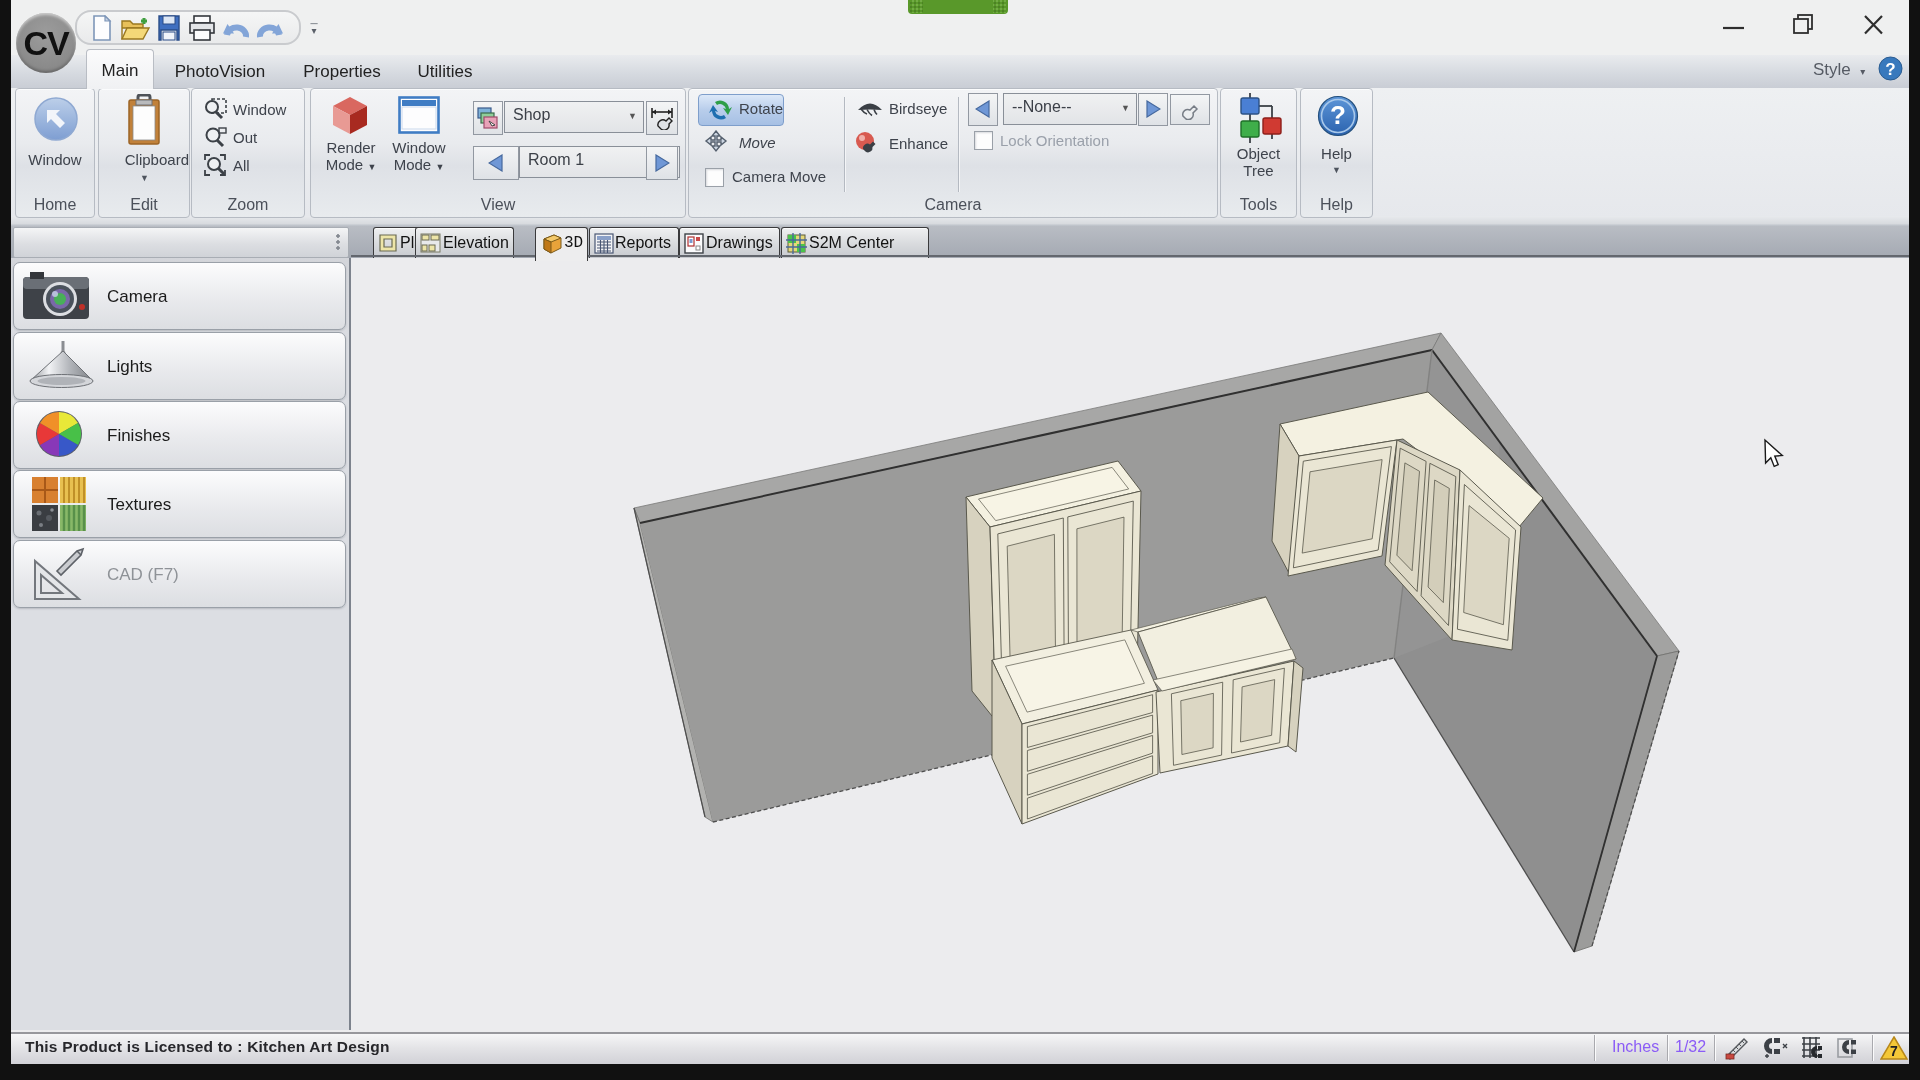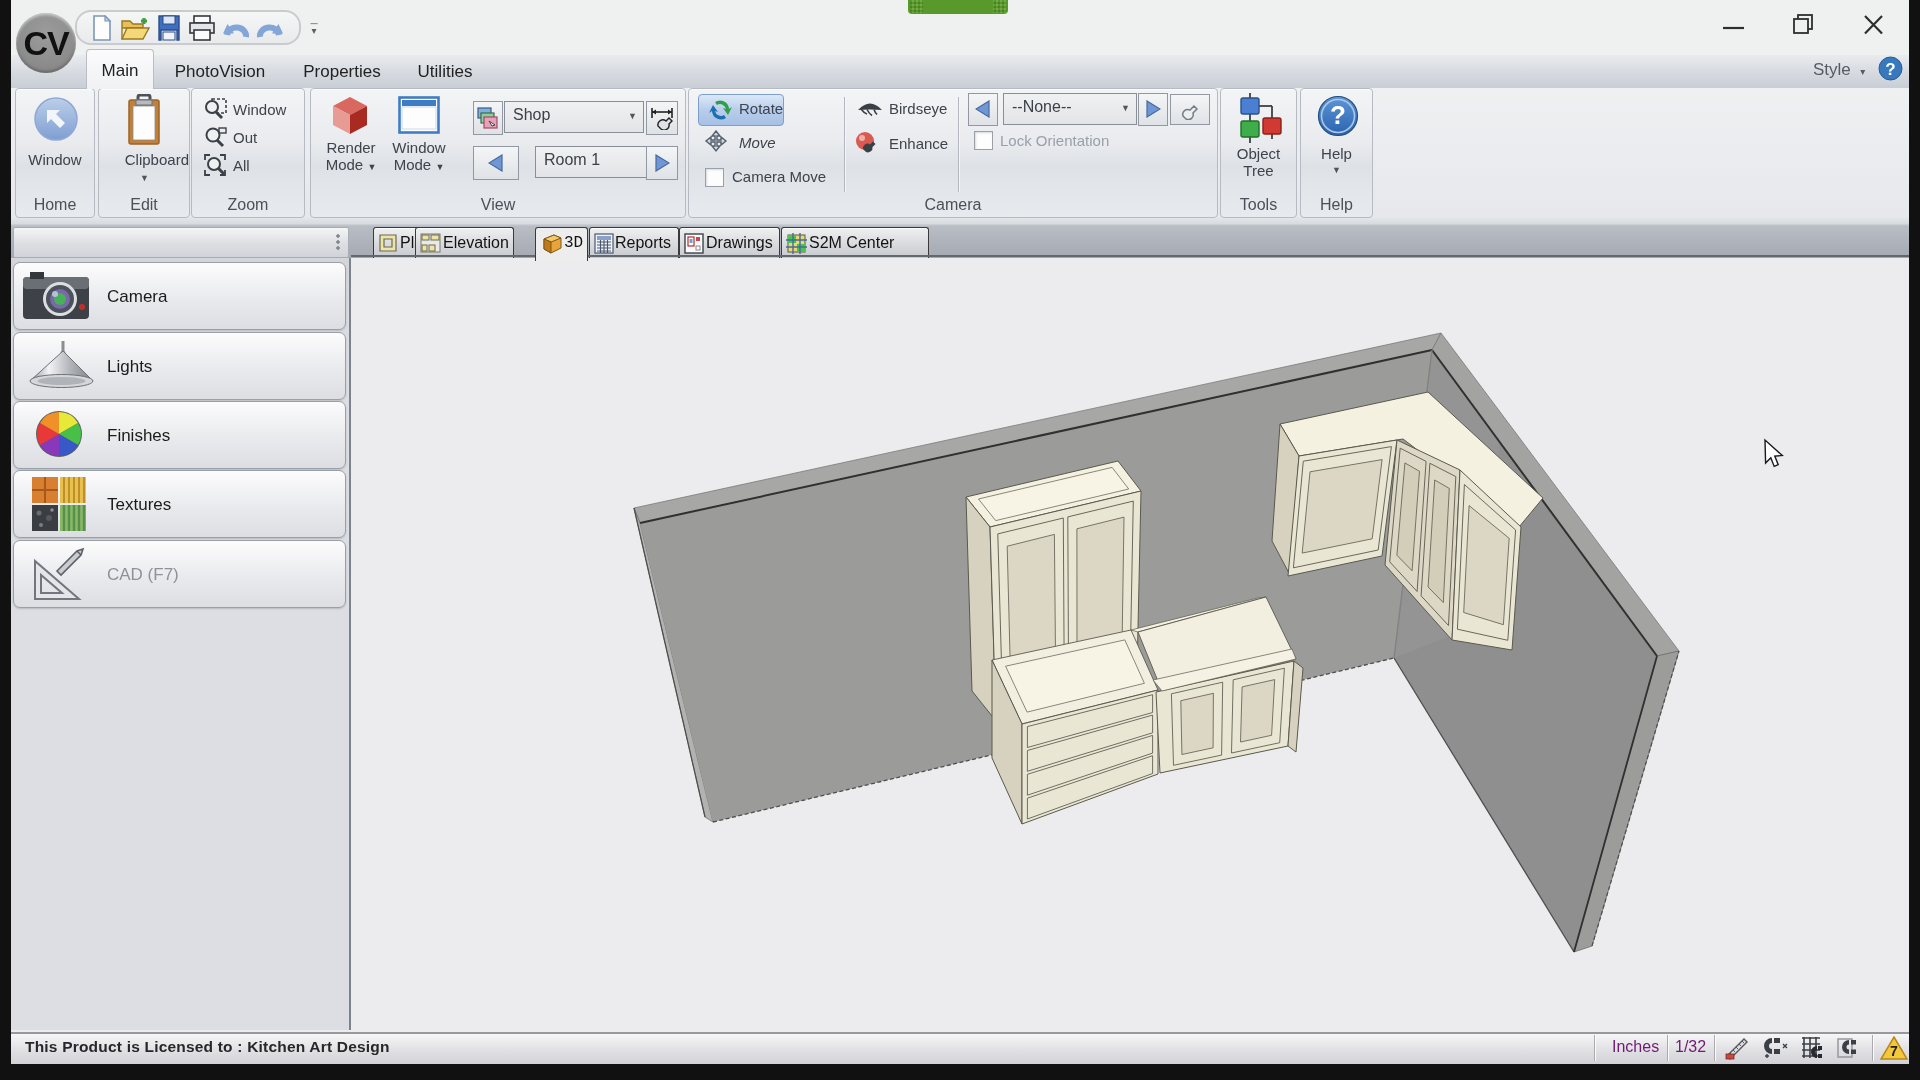--- a/index.html
+++ b/index.html
@@ -62,21 +62,21 @@
   .vtab .tx{position:absolute;top:6px;}
   #vt3d{background:#ededee;z-index:3;height:33px;box-shadow:none;}
   #stripline{left:351px;top:255px;width:1558px;height:2px;background:#63676e;z-index:2;}
   
   .sbtn{left:13px;width:331px;height:66px;border:1px solid #9aa0a8;border-radius:7px;
         background:linear-gradient(#fcfcfd,#e9eaed 55%,#dcdee2);box-shadow:0 1px 2px #b7bac0;}
   .sbtn .lbl{position:absolute;left:93px;top:24px;font-size:17px;color:#1b1b1b;}
   
   #lictext{left:25px;top:7px;font-size:15.5px;color:#27272b;font-weight:bold;letter-spacing:0.2px;}
   .sbsep{top:3px;width:1px;height:26px;background:#a9a9ae;box-shadow:1px 0 0 #fbfbfc;}
-  .sbtxt{top:6px;font-size:16px;color:#701a75;}
+  .sbtxt{top:6px;font-size:16px;color:#8b5cf6;}
 </style>
 </head>
 <body>
 <div class="abs" id="title"></div>
 <div class="abs" id="tabrow"></div>
 <div class="abs" id="ribbon"></div>
 <div class="abs" id="belowribbon"></div>
 <div class="abs" id="tabstrip"></div>
 <div class="abs" id="stripline"></div>
 <div class="abs" id="sidebar"></div>
@@ -228,21 +228,21 @@
       <line x1="2" y1="6" x2="22" y2="6" stroke="#222" stroke-width="1.6"></line>
       <path d="M2 6 l4 -2.5 v5 z M22 6 l-4 -2.5 v5 z" fill="#222"></path>
       <path d="M8 20 a5 5 0 0 1 8 -5 l3 -3 3 3 -3 3 a5 5 0 0 1 -8 5 z" fill="#dfe2e6" stroke="#222" stroke-width="1.4"></path>
     </svg>
   </div>
   <div class="sqbtn" style="left:162px;top:57px;width:44px;height:32px;">
     <svg style="position:absolute;left:14px;top:7px" width="16" height="18" viewBox="0 0 16 18">
       <polygon points="14,1 14,17 1,9" fill="#6f97d6" stroke="#46699e" stroke-width="1.2"></polygon>
     </svg>
   </div>
-  <div class="combo" style="left:224px;top:57px;width:123px;">
+  <div class="combo" style="left:208px;top:57px;width:123px;padding-left:36px;">
       <span class="ct">Room 1</span>
       <span class="ca">▼</span>
     </div>
   <div class="sqbtn" style="left:335px;top:57px;width:30px;height:32px;">
     <svg style="position:absolute;left:7px;top:7px" width="16" height="18" viewBox="0 0 16 18">
       <polygon points="2,1 2,17 15,9" fill="#6f97d6" stroke="#46699e" stroke-width="1.2"></polygon>
     </svg>
   </div>
   <div class="glabel">View</div>
 </div>

